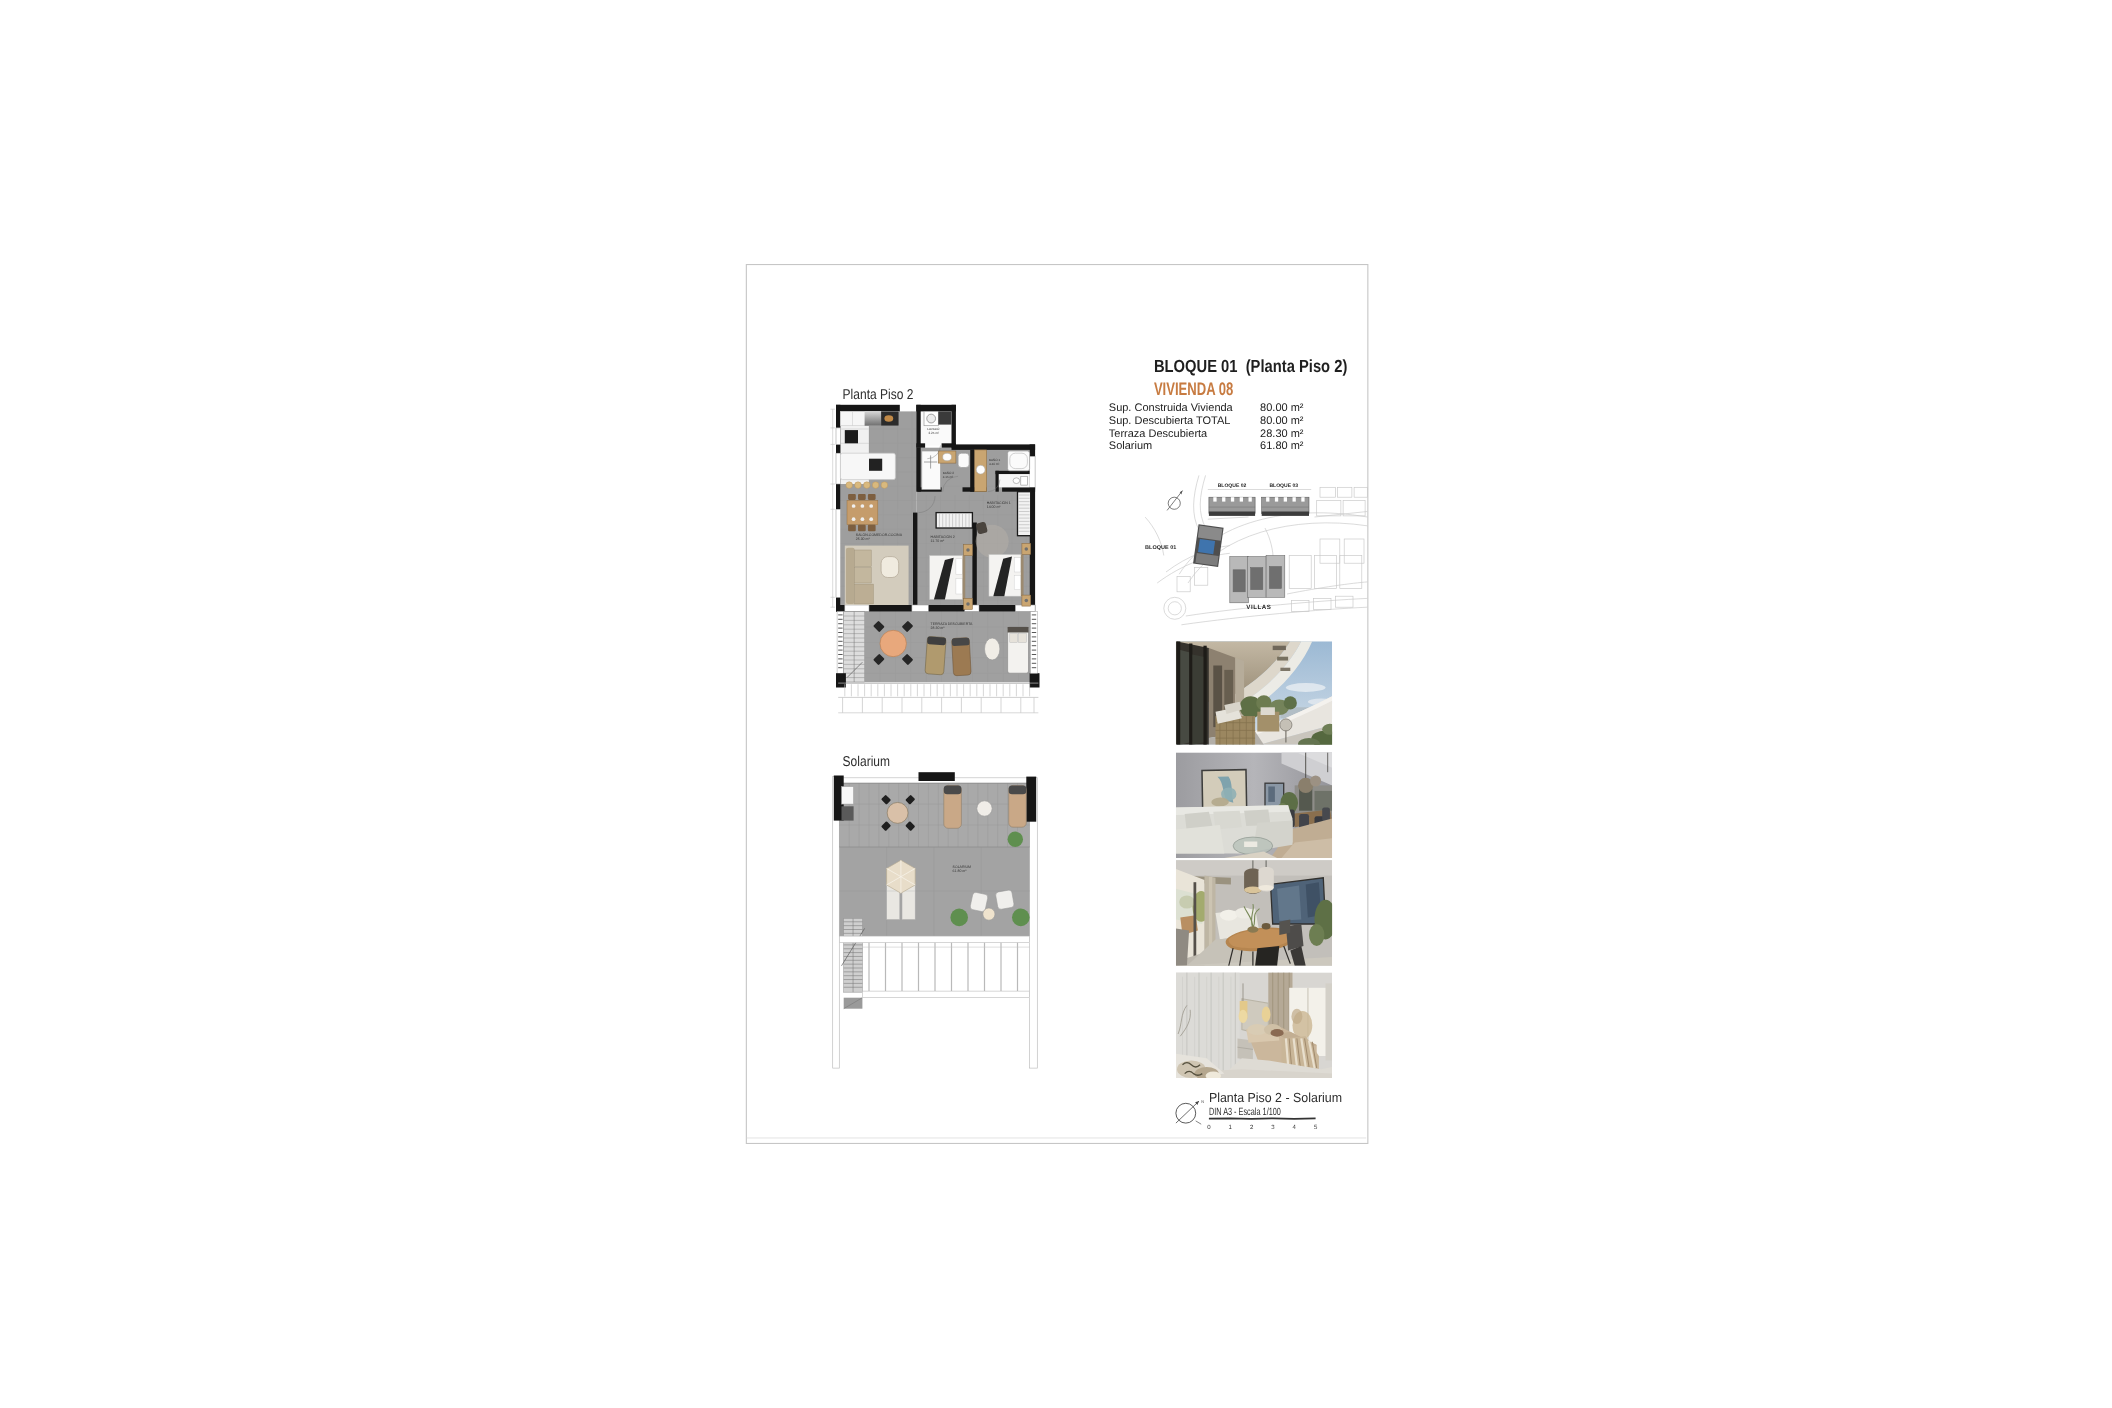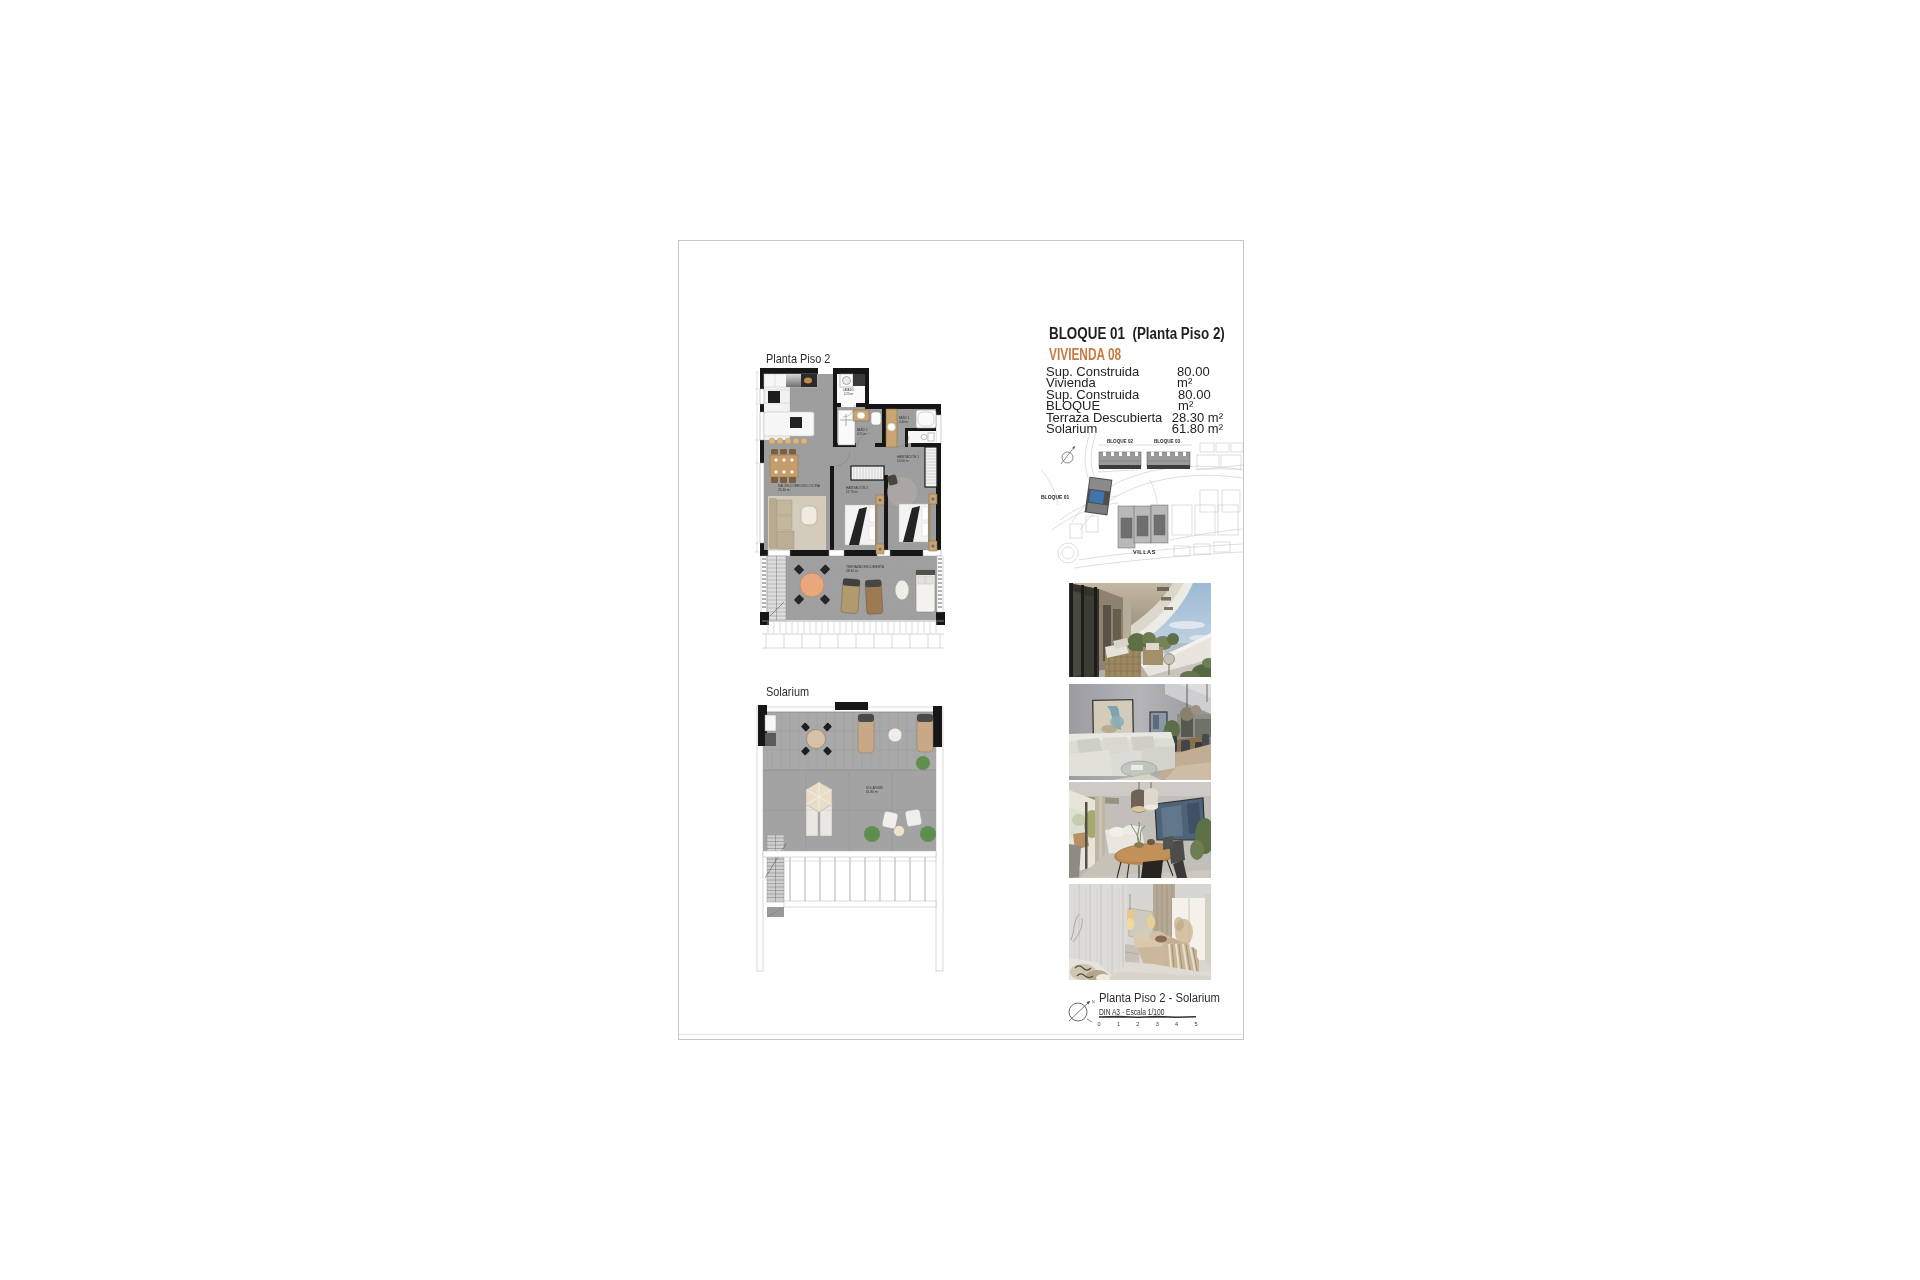--- a/index.html
+++ b/index.html
@@ -557,27 +557,27 @@
 </g>
 <line x1="784" y1="861" x2="936" y2="861" stroke="#c5c5c5" stroke-width="0.5"></line>
 
 <rect x="784" y="901" width="152" height="6" fill="#ffffff" stroke="#b5b5b5" stroke-width="0.5"></rect>
 </svg>
 
 <div class="abs" style="left:1049px;top:324.5px;font-size:16px;font-weight:bold;color:#1f1f1f;transform:scaleX(.838);transform-origin:0 0;white-space:nowrap;">BLOQUE 01&nbsp;&nbsp;(Planta Piso 2)</div>
 
 <div class="abs" style="left:1049px;top:344.5px;font-size:16.5px;font-weight:bold;color:#c77b41;transform:scaleX(.72);transform-origin:0 0;white-space:nowrap;">VIVIENDA 08</div>
 
-<div class="abs" style="left:1046px;top:366px;width:177px;font-size:13px;color:#222222;">
+<div class="abs" style="left:1008px;top:366px;width:177px;font-size:10px;color:#222222;">
 <div style="display:flex;justify-content:space-between;line-height:11.4px;">
       <span>Sup. Construida Vivienda</span>
       <span>80.00 m²</span>
     </div>
 <div style="display:flex;justify-content:space-between;line-height:11.4px;">
-      <span>Sup. Construida BLOQUE</span>
+      <span>Sup. Descubierta TOTAL</span>
       <span>80.00 m²</span>
     </div>
 <div style="display:flex;justify-content:space-between;line-height:11.4px;">
       <span>Terraza Descubierta</span>
       <span>28.30 m²</span>
     </div>
 <div style="display:flex;justify-content:space-between;line-height:11.4px;">
       <span>Solarium</span>
       <span>61.80 m²</span>
     </div>

